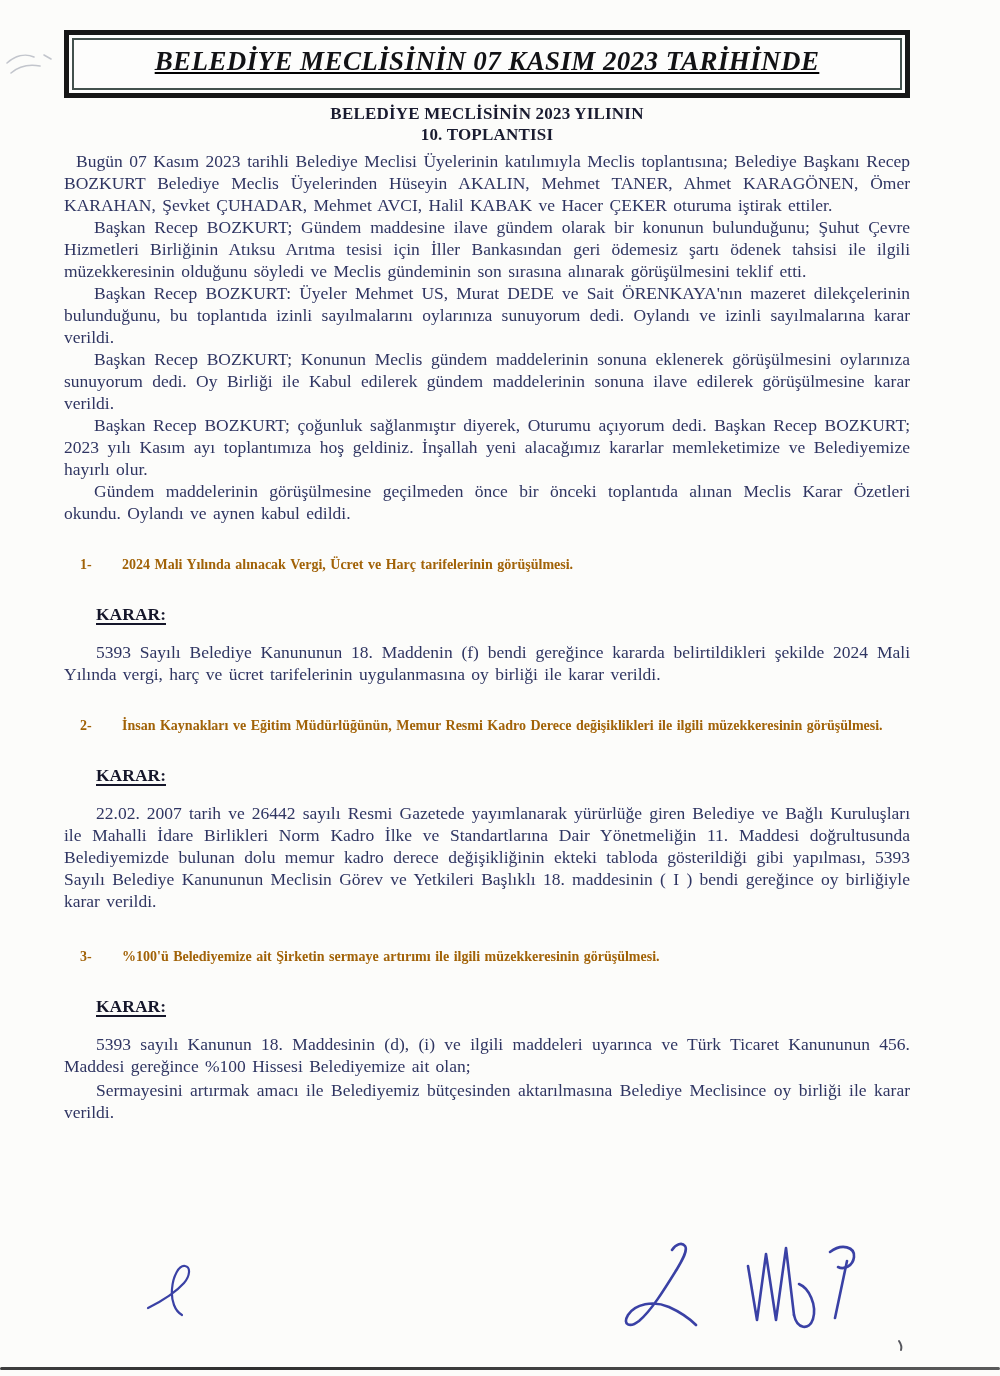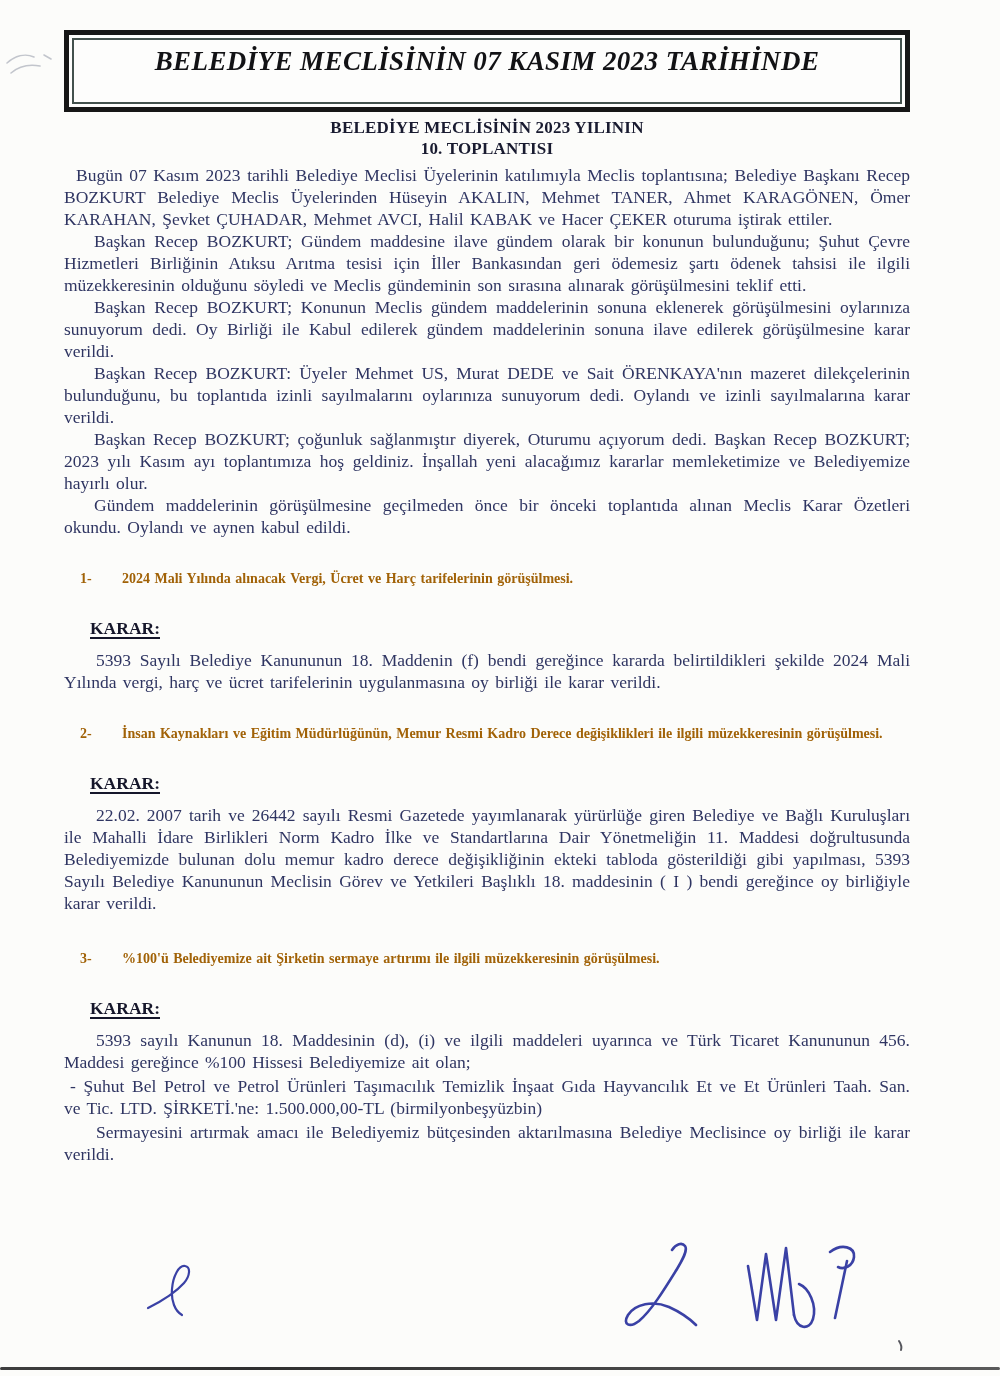--- a/index.html
+++ b/index.html
@@ -9,22 +9,23 @@
     margin:0 auto;
     background:#fcfcfa;
     overflow:hidden;
     font-family:"Liberation Serif","DejaVu Serif",serif;
   }
   .content{position:absolute;left:64px;top:30px;width:846px;}
 
   
   .title-box{border:5px solid #161616;background:#fdfdfc;}
   .title-box-inner{
-    border:2px solid #43514d;margin:3px;padding:5px 10px 24px 10px;
+    border:2px solid #43514d;margin:3px;padding:5px 10px 10px 10px;
     text-align:center;
+    text-decoration:underline;
   }
   .title-line{
     font-size:27px;line-height:33px;font-weight:bold;font-style:italic;
     color:#121215;letter-spacing:0.4px;white-space:nowrap;
   }
 
   
   .subtitle{margin-top:5px;text-align:center;}
   .subtitle-line{
     font-size:17px;line-height:21px;font-weight:bold;color:#191b30;
@@ -37,21 +38,21 @@
   .para{margin:0;text-align:justify;text-indent:30px;word-spacing:2px;}
   .para.first{text-indent:12px;}
 
   
   .item-head{
     margin:0;margin-top:30px;font-size:14px;line-height:22px;
     font-weight:bold;color:#a16207;text-align:justify;word-spacing:1px;
   }
   .item-num{display:inline-block;width:58px;padding-left:16px;box-sizing:border-box;}
   .karar-label{
-    margin:10px;margin-top:27px;font-size:17.5px;line-height:22px;
+    margin:16px;margin-top:27px;font-size:17.5px;line-height:22px;
     font-weight:bold;color:#15162a;padding-left:16px;
   }
   .karar-label span{
     text-decoration:underline;text-decoration-thickness:2px;text-underline-offset:3px;
   }
   .karar-para{margin:2px 0 0 0;text-align:justify;text-indent:32px;word-spacing:2px;}
   .karar-para.dash{text-indent:6px;}
 
   
   .scan-bottom-line{
@@ -75,40 +76,39 @@
     </div>
 
     <div class="subtitle">
       <div class="subtitle-line">BELEDİYE MECLİSİNİN 2023 YILININ</div>
       <div class="subtitle-line">10. TOPLANTISI</div>
     </div>
 
     <div class="bodytext">
       <p class="para first">Bugün 07 Kasım 2023 tarihli Belediye Meclisi Üyelerinin katılımıyla Meclis toplantısına; Belediye Başkanı Recep BOZKURT Belediye Meclis Üyelerinden Hüseyin AKALIN, Mehmet TANER, Ahmet KARAGÖNEN, Ömer KARAHAN, Şevket ÇUHADAR, Mehmet AVCI, Halil KABAK ve Hacer ÇEKER oturuma iştirak ettiler.</p>
       <p class="para">Başkan Recep BOZKURT; Gündem maddesine ilave gündem olarak bir konunun bulunduğunu; Şuhut Çevre Hizmetleri Birliğinin Atıksu Arıtma tesisi için İller Bankasından geri ödemesiz şartı ödenek tahsisi ile ilgili müzekkeresinin olduğunu söyledi ve Meclis gündeminin son sırasına alınarak görüşülmesini teklif etti.</p>
+      <p class="para">Başkan Recep BOZKURT: Üyeler Mehmet US, Murat DEDE ve Sait ÖRENKAYA'nın mazeret dilekçelerinin bulunduğunu, bu toplantıda izinli sayılmalarını oylarınıza sunuyorum dedi. Oylandı ve izinli sayılmalarına karar verildi.</p>
       <p class="para">Başkan Recep BOZKURT; Konunun Meclis gündem maddelerinin sonuna eklenerek görüşülmesini oylarınıza sunuyorum dedi. Oy Birliği ile Kabul edilerek gündem maddelerinin sonuna ilave edilerek görüşülmesine karar verildi.</p>
-      <p class="para">Başkan Recep BOZKURT: Üyeler Mehmet US, Murat DEDE ve Sait ÖRENKAYA'nın mazeret dilekçelerinin bulunduğunu, bu toplantıda izinli sayılmalarını oylarınıza sunuyorum dedi. Oylandı ve izinli sayılmalarına karar verildi.</p>
       <p class="para">Başkan Recep BOZKURT; çoğunluk sağlanmıştır diyerek, Oturumu açıyorum dedi. Başkan Recep BOZKURT; 2023 yılı Kasım ayı toplantımıza hoş geldiniz. İnşallah yeni alacağımız kararlar memleketimize ve Belediyemize hayırlı olur.</p>
       <p class="para">Gündem maddelerinin görüşülmesine geçilmeden önce bir önceki toplantıda alınan Meclis Karar Özetleri okundu. Oylandı ve aynen kabul edildi.</p>
     </div>
 
     <div class="bodytext" style="margin-top:0;">
 
       <p class="item-head"><span class="item-num">1-</span><span>2024 Mali Yılında alınacak Vergi, Ücret ve Harç tarifelerinin görüşülmesi.</span></p>
       <p class="karar-label"><span>KARAR:</span></p>
       <p class="karar-para">5393 Sayılı Belediye Kanununun 18. Maddenin (f) bendi gereğince kararda belirtildikleri şekilde 2024 Mali Yılında vergi, harç ve ücret tarifelerinin uygulanmasına oy birliği ile karar verildi.</p>
 
       <p class="item-head"><span class="item-num">2-</span><span>İnsan Kaynakları ve Eğitim Müdürlüğünün, Memur Resmi Kadro Derece değişiklikleri ile ilgili müzekkeresinin görüşülmesi.</span></p>
       <p class="karar-label"><span>KARAR:</span></p>
       <p class="karar-para">22.02. 2007 tarih ve 26442 sayılı Resmi Gazetede yayımlanarak yürürlüğe giren Belediye ve Bağlı Kuruluşları ile Mahalli İdare Birlikleri Norm Kadro İlke ve Standartlarına Dair Yönetmeliğin 11. Maddesi doğrultusunda Belediyemizde bulunan dolu memur kadro derece değişikliğinin ekteki tabloda gösterildiği gibi yapılması, 5393 Sayılı Belediye Kanununun Meclisin Görev ve Yetkileri Başlıklı 18. maddesinin ( I ) bendi gereğince oy birliğiyle karar verildi.</p>
 
       <p class="item-head" style="margin-top:34px;font-family:Liberation Serif, serif;"><span class="item-num">3-</span><span>%100'ü Belediyemize ait Şirketin sermaye artırımı ile ilgili müzekkeresinin görüşülmesi.</span></p>
       <p class="karar-label"><span>KARAR:</span></p>
       <p class="karar-para">5393 sayılı Kanunun 18. Maddesinin (d), (i) ve ilgili maddeleri uyarınca ve Türk Ticaret Kanununun 456. Maddesi gereğince %100 Hissesi Belediyemize ait olan;</p>
-      <p class="karar-para dash">- Şuhut Bel Petrol ve Petrol Ürünleri Taşımacılık Temizlik İnşaat Gıda Hayvancılık Et ve Et Ürünleri Taah. San. ve Tic. LTD. ŞİRKETİ.'ne: 1.500.000,00-TL (birmilyonbeşyüzbin)</p>
       <p class="karar-para">Sermayesini artırmak amacı ile Belediyemiz bütçesinden aktarılmasına Belediye Meclisince oy birliği ile karar verildi.</p>
 
     </div>
   </div>
 
   <svg class="overlay-svg" viewBox="0 0 1000 1376">
 
     <g stroke="#c2c5cc" stroke-width="1.6" fill="none" stroke-linecap="round">
       <path d="M7 63 C 15 56 25 53 34 57"></path>
       <path d="M11 73 C 19 66 29 64 40 66"></path>

